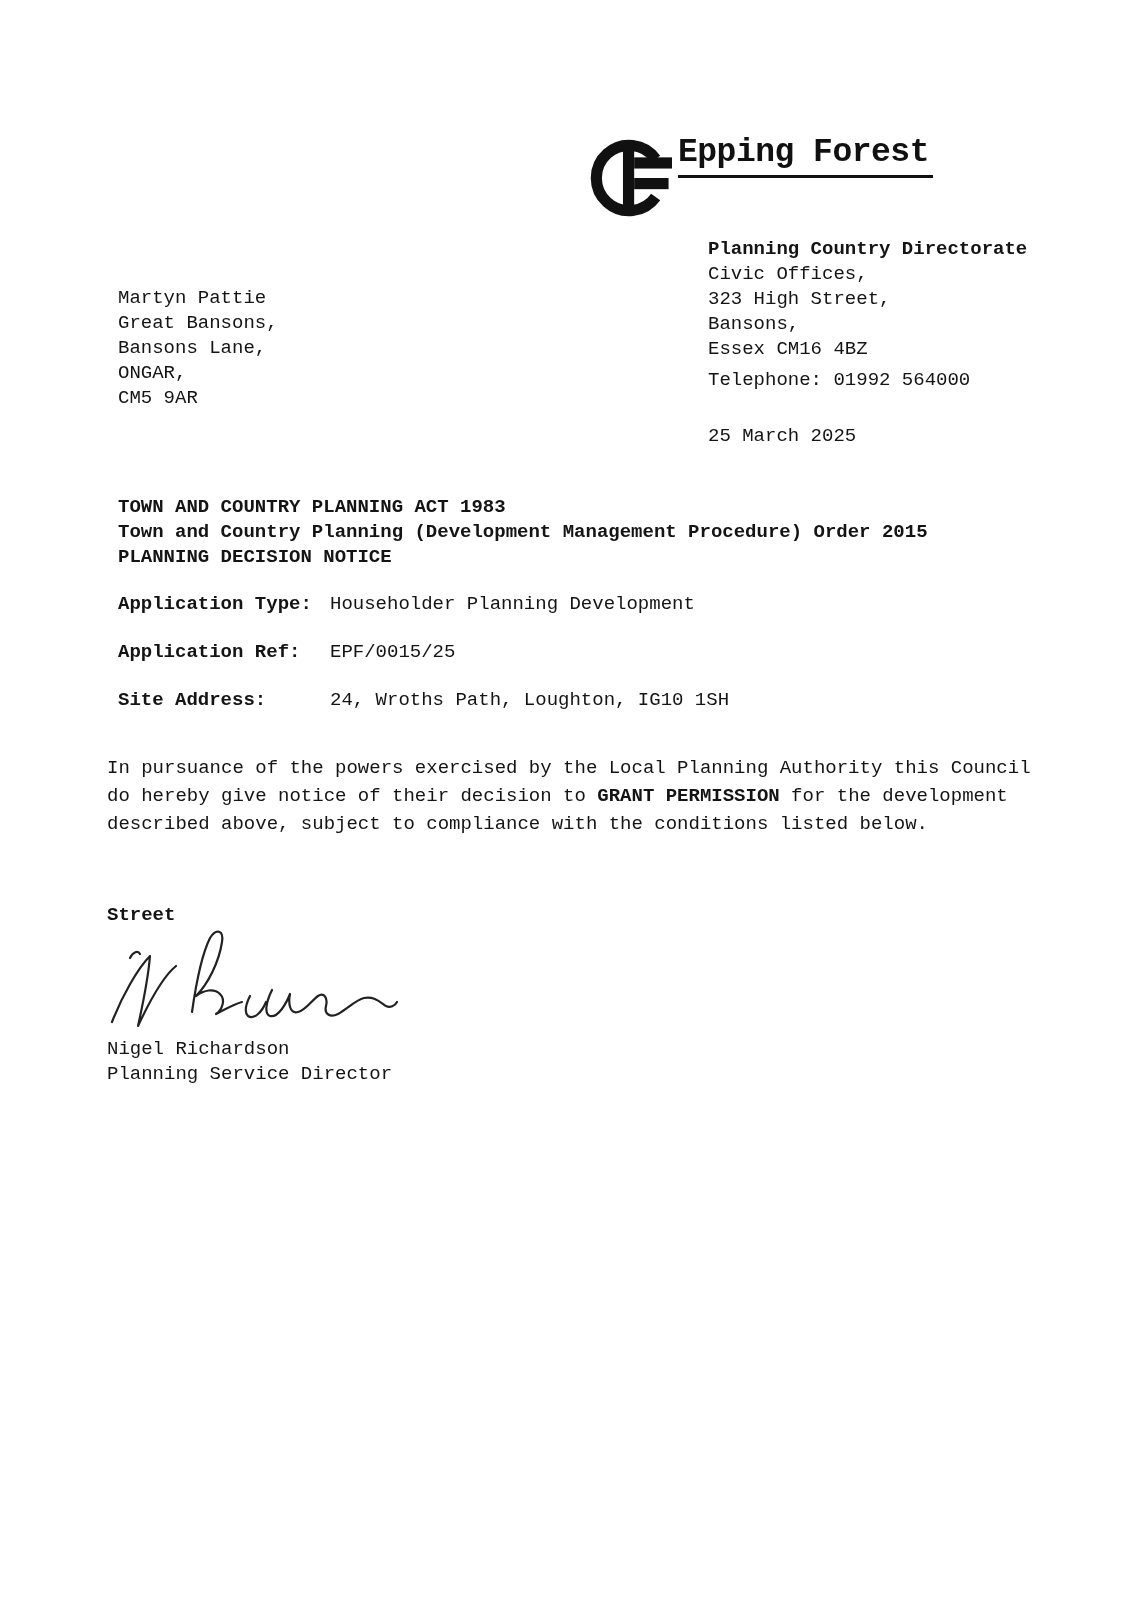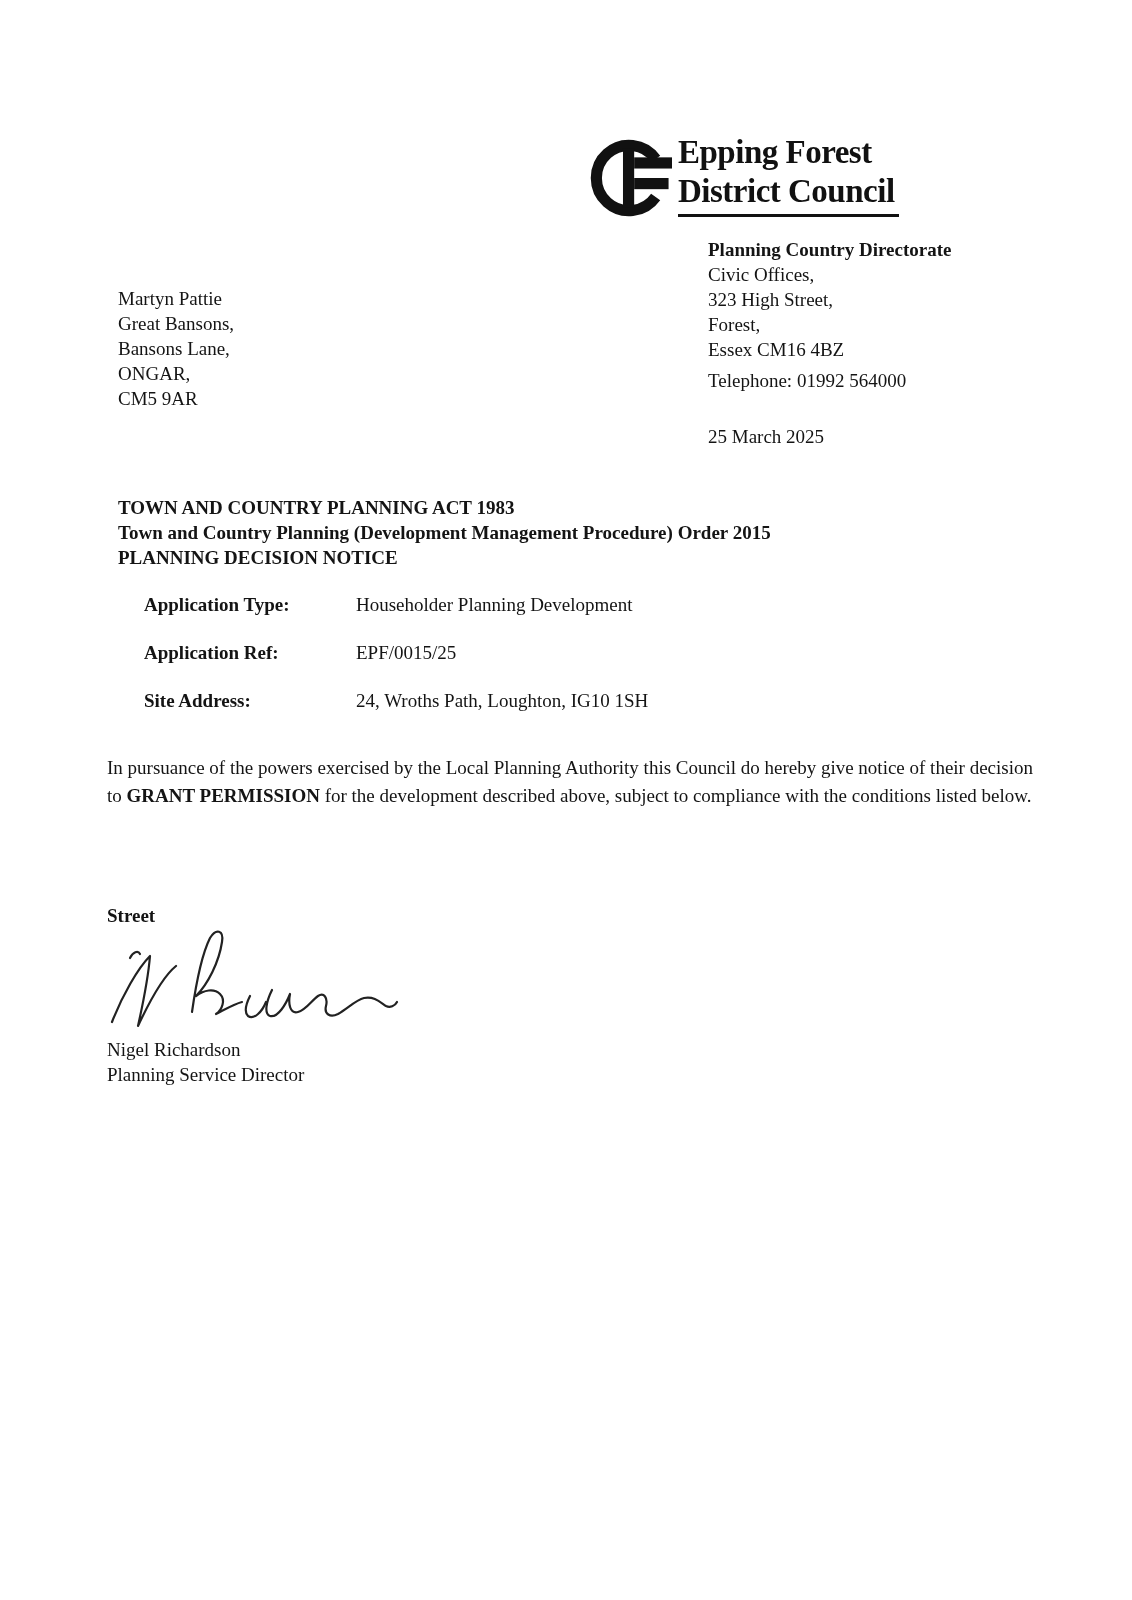--- a/index.html
+++ b/index.html
@@ -3,21 +3,21 @@
 <meta charset="utf-8">
 <style>
   * { margin: 0; padding: 0; box-sizing: border-box; }
   html, body { background: #ffffff; }
   .page {
     position: relative;
     width: 1132px;
     height: 1600px;
     margin: 0 auto;
     background: #ffffff;
-    font-family: Liberation Serif, serif;
+    font-family: Liberation Mono, monospace;
     color: #141414;
     font-size: 19px;
     line-height: 25px;
     padding-left: 6px;
   }
   .abs { position: absolute; }
   .bold { font-weight: bold; }
 
   
   .logo-wrap { left: 586px; top: 133px; display: flex; align-items: flex-start; }
@@ -40,21 +40,21 @@
   .date-line { left: 708px; top: 424px; }
   .recipient-block { left: 118px; top: 286px; }
 
   
   .heading-block { left: 118px; top: 495px; font-weight: bold; }
 
   
   .fields-block { left: 118px; top: 592px; width: 930px; }
   .field-row { display: flex; margin-bottom: 23px; }
   .field-row.tight { margin-bottom: 18px; }
-  .field-label { font-weight: bold; width: 212px; flex: 0 0 auto; margin-left: 26px; }
+  .field-label { font-weight: bold; width: 212px; flex: 0 0 auto; }
 
   
   .decision-par { left: 107px; top: 754px; width: 930px; line-height: 28px; }
 
   
   .signed-label { left: 107px; top: 903px; font-weight: bold; }
   .signature-svg { left: 100px; top: 922px; width: 300px; height: 118px; }
   .signatory-block { left: 107px; top: 1037px; }
   .case-officer-line { left: 107px; top: 1104px; }
 </style>
@@ -65,29 +65,28 @@
 
   <div class="abs logo-wrap">
     <svg class="logo-icon" viewBox="0 0 100 100" aria-hidden="true">
       <path d="M81 72 A38 38 0 1 1 81 28" fill="none" stroke="#111" stroke-width="13"></path>
       <rect x="43" y="16" width="13" height="68" fill="#111"></rect>
       <rect x="56" y="26" width="44" height="13" fill="#111"></rect>
       <rect x="56" y="50" width="40" height="13" fill="#111"></rect>
     </svg>
     <div class="logo-text">
       <div>Epping Forest</div>
-      <div>District Council</div>
     </div>
   </div>
 
   <div class="abs sender-block">
     <div class="bold">Planning Country Directorate</div>
     <div>Civic Offices,</div>
     <div>323 High Street,</div>
-    <div>Forest,</div>
+    <div>Bansons,</div>
     <div>Essex CM16 4BZ</div>
   </div>
 
   <div class="abs telephone-line">Telephone: 01992 564000</div>
 
   <div class="abs date-line">25 March 2025</div>
 
   <div class="abs recipient-block">
     <div>Martyn Pattie</div>
     <div>Great Bansons,</div>

